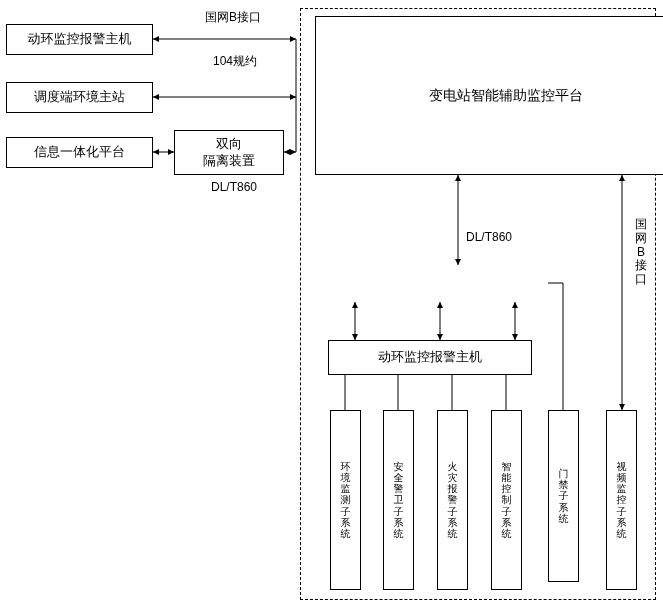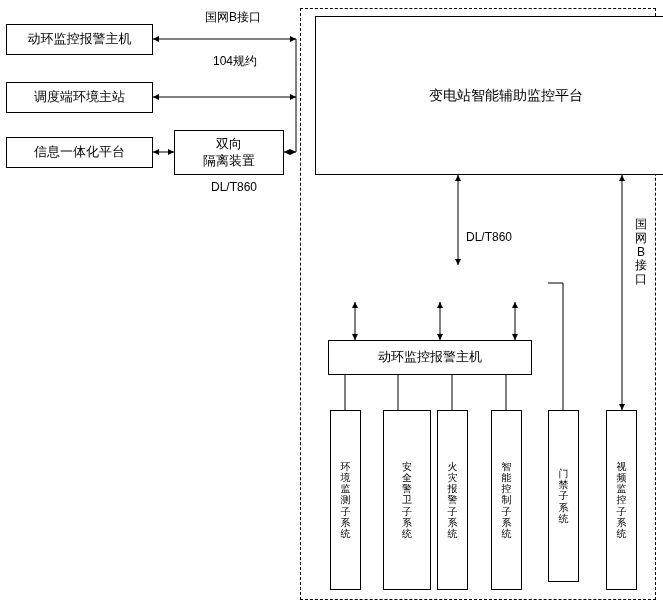--- a/index.html
+++ b/index.html
@@ -146,21 +146,21 @@
 
 
   <div class="box" style="left:328px; top:340px; width:204px; height:35px;">
     <span>动环监控报警主机</span>
   </div>
 
   <div class="vbox" style="left:330px; top:410px; width:31px; height:180px;">
     <span>环境监测子系统</span>
   </div>
 
-  <div class="vbox" style="left:383px; top:410px; width:48px; height:180px;">
+  <div class="vbox" style="left:383px; top:410px; width:31px; height:180px;">
     <span>安全警卫子系统</span>
   </div>
 
   <div class="vbox" style="left:437px; top:410px; width:31px; height:180px;">
     <span>火灾报警子系统</span>
   </div>
 
   <div class="vbox" style="left:491px; top:410px; width:31px; height:180px;">
     <span>智能控制子系统</span>
   </div>

